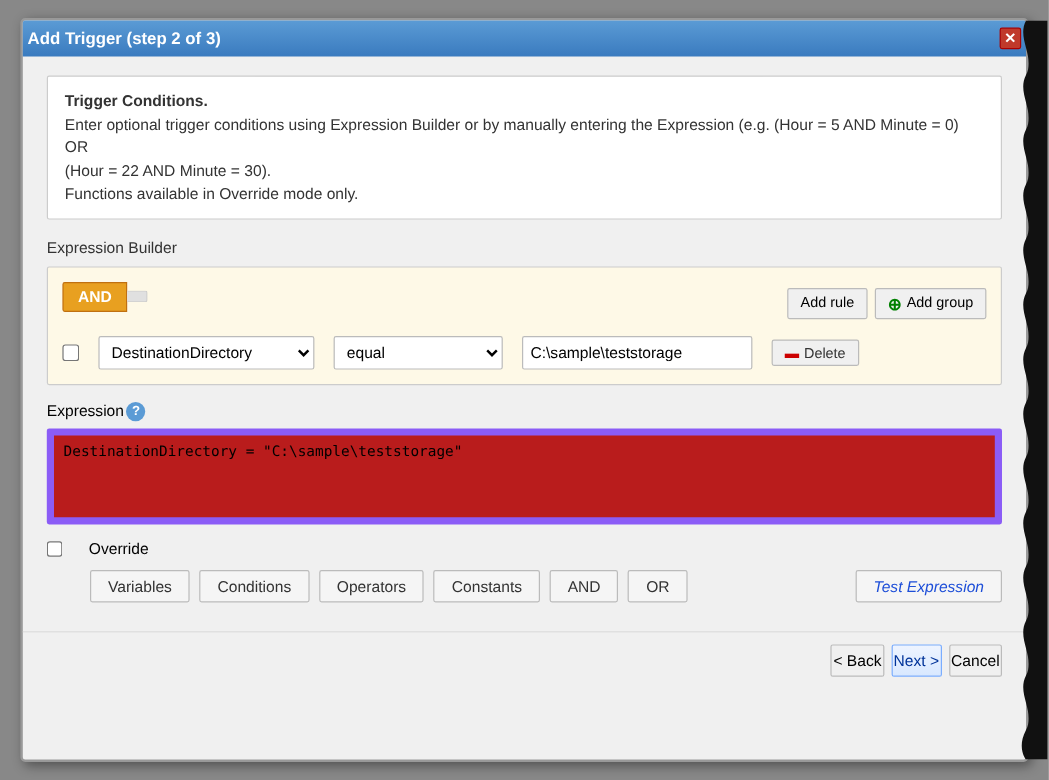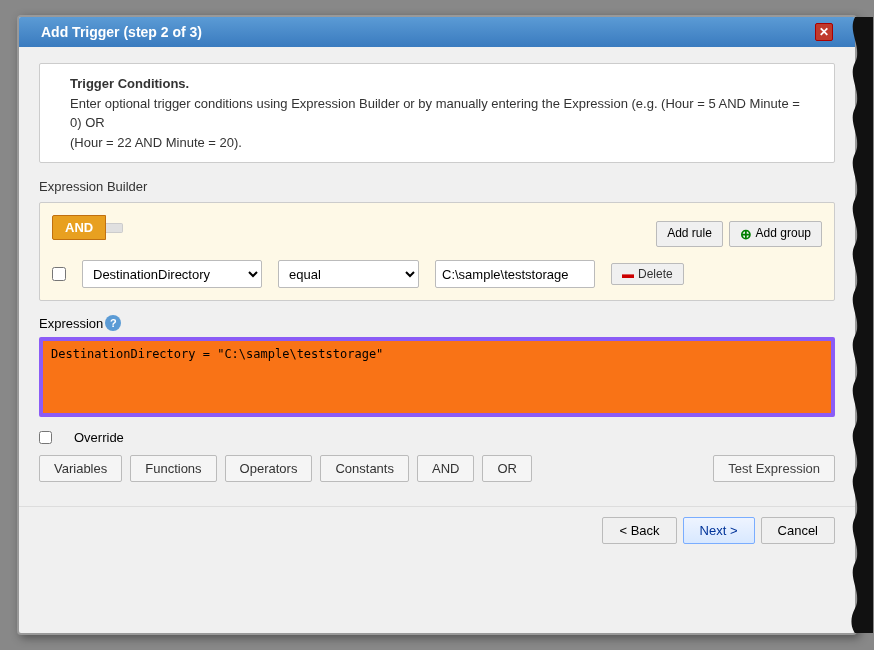--- a/index.html
+++ b/index.html
@@ -19,21 +19,21 @@
       border: 2px solid #999;
       border-radius: 4px;
       width: 840px;
       min-height: 620px;
       position: relative;
       box-shadow: 3px 3px 10px rgba(0,0,0,0.4);
     }
     .dialog-title-bar {
       background: linear-gradient(to bottom, #5b9bd5, #3a7bbf);
       color: white;
-      padding: 6px 22px;
+      padding: 6px 4px;
       font-size: 14px;
       font-weight: bold;
       display: flex;
       justify-content: space-between;
       align-items: center;
       border-radius: 2px 2px 0 0;
     }
     .close-btn {
       background: #c0392b;
       border: 1px solid #a00;
@@ -46,21 +46,21 @@
       align-items: center;
       justify-content: center;
       border-radius: 2px;
     }
     .dialog-body {
       padding: 16px 20px;
     }
     .info-box {
       border: 1px solid #ccc;
       background: white;
-      padding: 10px 30px;
+      padding: 10px 14px;
       margin-bottom: 16px;
       border-radius: 2px;
     }
     .info-box p {
       line-height: 1.5;
       color: #333;
     }
     .info-box strong {
       font-weight: bold;
     }
@@ -115,21 +115,21 @@
       font-size: 13px;
       background: white;
       height: 28px;
     }
     .condition-row input[type="text"] {
       padding: 4px 6px;
       border: 1px solid #bbb;
       border-radius: 2px;
       font-size: 13px;
       height: 28px;
-      width: 160px;
+      width: 192px;
     }
     .condition-checkbox {
       width: 14px;
       height: 14px;
     }
     .delete-btn {
       background: #f0f0f0;
       border: 1px solid #bbb;
       padding: 3px 10px;
       cursor: pointer;
@@ -168,27 +168,27 @@
       background: #5b9bd5;
       color: white;
       border-radius: 50%;
       font-size: 11px;
       font-weight: bold;
       cursor: pointer;
     }
     .expression-textarea {
       width: 100%;
       height: 80px;
-      border: 4px solid #8b5cf6;
+      border: 6px solid #8b5cf6;
       border-radius: 2px;
       padding: 6px 8px;
       font-family: monospace;
       font-size: 12px;
       resize: none;
-      background: #f97316;
+      background: #b91c1c;
     }
     .override-row {
       display: flex;
       align-items: center;
       gap: 22px;
       margin: 10px 0;
     }
     .expr-btn {
       background: #f5f5f5;
       border: 1px solid #bbb;
@@ -198,33 +198,34 @@
       border-radius: 2px;
       color: #333;
     }
     .test-expr-btn {
       background: #f5f5f5;
       border: 1px solid #bbb;
       padding: 5px 14px;
       cursor: pointer;
       font-size: 13px;
       border-radius: 2px;
-      color: #404040;
+      color: #1d4ed8;
       margin-left: auto;
+      font-style: italic;
     }
     .footer-btns {
       display: flex;
       justify-content: flex-end;
       gap: 6px;
       padding: 10px 20px 16px;
       border-top: 1px solid #ddd;
       margin-top: 8px;
     }
     .footer-btn {
-      padding: 5px 16px;
+      padding: 5px 1px;
       border: 1px solid #bbb;
       background: #f0f0f0;
       cursor: pointer;
       font-size: 13px;
       border-radius: 2px;
     }
     .footer-btn.next-btn {
       background: linear-gradient(to bottom, #eef4ff, #d8e8ff);
       border-color: #7aadff;
       color: #003399;
@@ -255,21 +256,22 @@
     <span>Add Trigger (step 2 of 3)</span>
     <div class="close-btn">✕</div>
   </div>
 
   <div class="dialog-body">
 
     
     <div class="info-box">
       <p><strong>Trigger Conditions.</strong></p>
       <p>Enter optional trigger conditions using Expression Builder or by manually entering the Expression (e.g. (Hour = 5 AND Minute = 0) OR</p>
-      <p>(Hour = 22 AND Minute = 20).</p>
+      <p>(Hour = 22 AND Minute = 30).</p>
+      <p>Functions available in Override mode only.</p>
     </div>
 
     
     <div class="section-label">Expression Builder</div>
 
     
     <div class="expression-builder-area">
       <div class="builder-top-row">
 
         <div class="and-toggle-row">
@@ -320,23 +322,23 @@
     
     <textarea class="expression-textarea" style="">DestinationDirectory = "C:\sample\teststorage"</textarea>
 
     
     <div class="override-row">
       <input type="checkbox" style="">
       <label>Override</label>
     </div>
 
     
-    <div style="display:flex; align-items:flex-start; gap:8px;">
+    <div style="display:flex; align-items:flex-start; gap:8px;margin-left:36px;">
       <button class="expr-btn">Variables</button>
-      <button class="expr-btn">Functions</button>
+      <button class="expr-btn">Conditions</button>
       <button class="expr-btn">Operators</button>
       <button class="expr-btn">Constants</button>
       <button class="expr-btn">AND</button>
       <button class="expr-btn">OR</button>
       <div style="flex:1;"></div>
       <button class="test-expr-btn">Test Expression</button>
     </div>
 
   </div>
 

